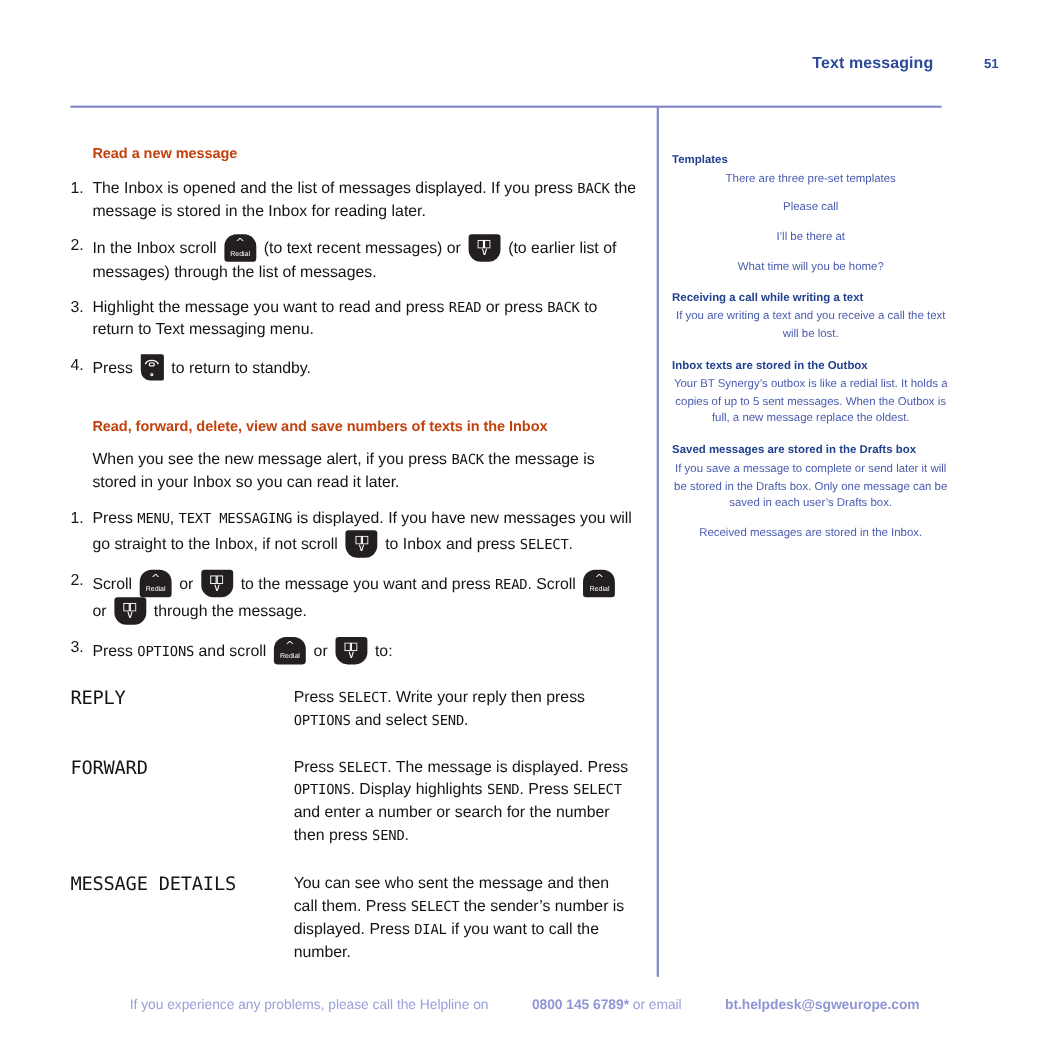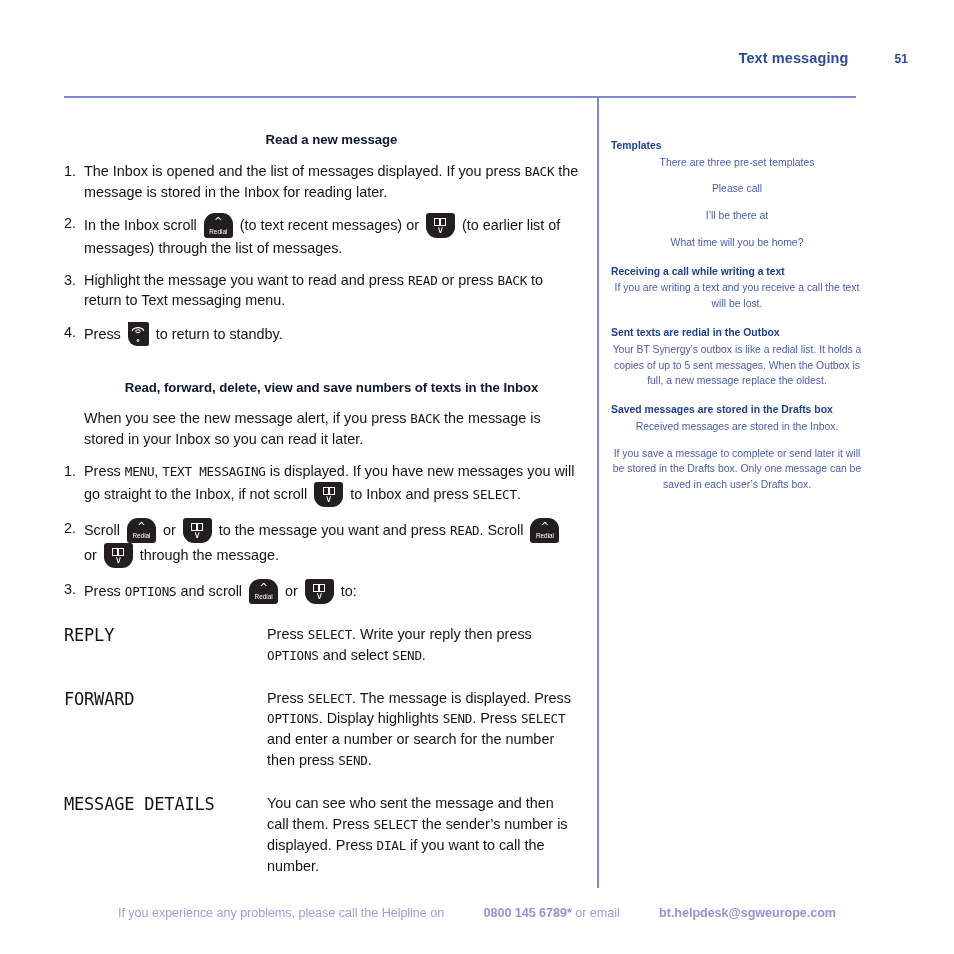--- a/index.html
+++ b/index.html
@@ -54,23 +54,22 @@
     top: 132px;
     left: 64px;
     width: 515px;
   }
 
   h2.section-head {
     margin: 0 0 14px 0;
     padding-left: 20px;
     font-size: 13.2px;
     font-weight: 700;
-    color: #0f172a;
+    color: #c2410c;
     letter-spacing: -.05px;
-    text-align: center;
   }
   h2.section-head.second { margin-top: 34px; margin-bottom: 13px; }
 
   ol.steps {
     margin: 0;
     padding: 0;
     list-style: none;
   }
   ol.steps > li {
     position: relative;
@@ -312,25 +311,25 @@
       <div class="side-text first">There are three pre-set templates</div>
       <div class="side-text">Please call</div>
       <div class="side-text">I’ll be there at</div>
       <div class="side-text">What time will you be home?</div>
     </div>
     <div class="side-block">
       <div class="side-head">Receiving a call while writing a text</div>
       <div class="side-text first">If you are writing a text and you receive a call the text will be lost.</div>
     </div>
     <div class="side-block">
-      <div class="side-head">Sent texts are redial in the Outbox</div>
+      <div class="side-head">Inbox texts are stored in the Outbox</div>
       <div class="side-text first">Your BT Synergy’s outbox is like a redial list. It holds a copies of up to 5 sent messages. When the Outbox is full, a new message replace the oldest.</div>
     </div>
     <div class="side-block">
       <div class="side-head">Saved messages are stored in the Drafts box</div>
+      <div class="side-text first">If you save a message to complete or send later it will be stored in the Drafts box. Only one message can be saved in each user’s Drafts box.</div>
       <div class="side-text">Received messages are stored in the Inbox.</div>
-      <div class="side-text first">If you save a message to complete or send later it will be stored in the Drafts box. Only one message can be saved in each user’s Drafts box.</div>
     </div>
   </div>
 
 <div class="footer">
   <span>If you experience any problems, please call the Helpline on </span><b>0800 145 6789*</b><span> or email </span><b>bt.helpdesk@sgweurope.com</b>
 </div>
 
 </body></html>

